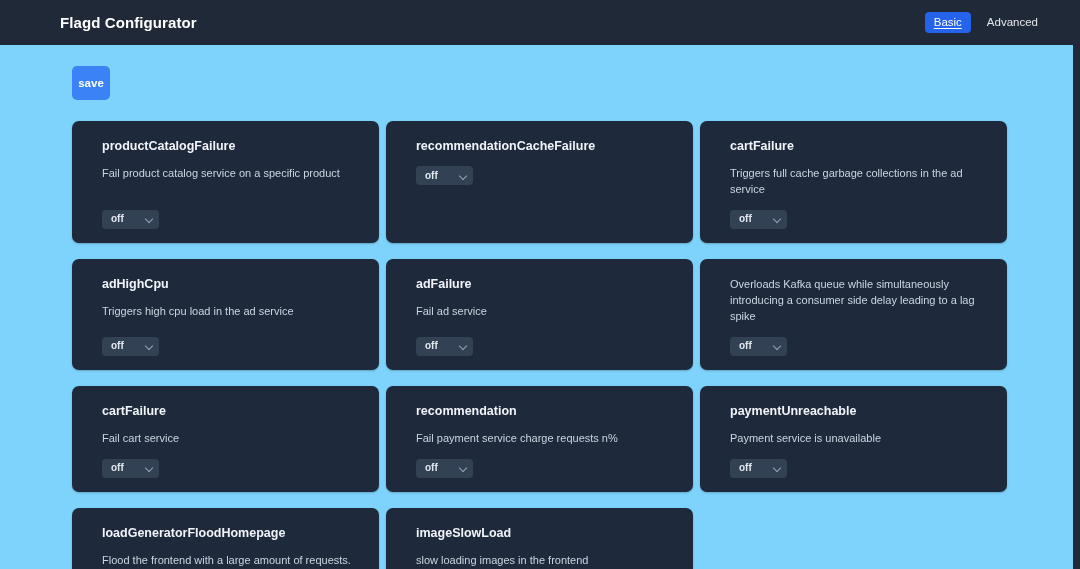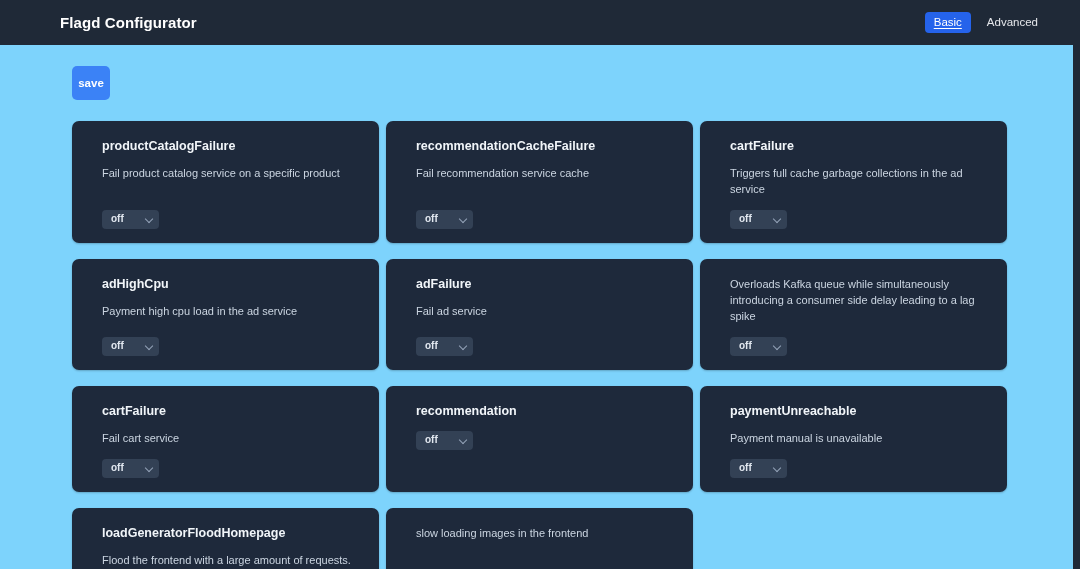--- a/index.html
+++ b/index.html
@@ -218,39 +218,38 @@
           <div class="card-title">productCatalogFailure</div>
           <div class="card-desc">Fail product catalog service on a specific product</div>
           <div class="select-wrap">
             <span class="select-value">off</span>
             <span class="chev"></span>
           </div>
         </div>
 
         <div class="card row-1">
           <div class="card-title">recommendationCacheFailure</div>
-          <div class="card-desc">Fail recommendation service cache</div>
           <div class="select-wrap">
             <span class="select-value">off</span>
             <span class="chev"></span>
           </div>
         </div>
 
         <div class="card row-1">
           <div class="card-title">cartFailure</div>
           <div class="card-desc">Triggers full cache garbage collections in the ad service</div>
           <div class="select-wrap">
             <span class="select-value">off</span>
             <span class="chev"></span>
           </div>
         </div>
 
         <div class="card row-2">
           <div class="card-title">adHighCpu</div>
-          <div class="card-desc">Payment high cpu load in the ad service</div>
+          <div class="card-desc">Triggers high cpu load in the ad service</div>
           <div class="select-wrap">
             <span class="select-value">off</span>
             <span class="chev"></span>
           </div>
         </div>
 
         <div class="card row-2">
           <div class="card-title">adFailure</div>
           <div class="card-desc">Fail ad service</div>
           <div class="select-wrap">
@@ -271,42 +270,44 @@
           <div class="card-title">cartFailure</div>
           <div class="card-desc">Fail cart service</div>
           <div class="select-wrap">
             <span class="select-value">off</span>
             <span class="chev"></span>
           </div>
         </div>
 
         <div class="card row-3">
           <div class="card-title">recommendation</div>
+          <div class="card-desc">Fail payment service charge requests n%</div>
           <div class="select-wrap wide">
             <span class="select-value">off</span>
             <span class="chev"></span>
           </div>
         </div>
 
         <div class="card row-3">
           <div class="card-title">paymentUnreachable</div>
-          <div class="card-desc">Payment manual is unavailable</div>
+          <div class="card-desc">Payment service is unavailable</div>
           <div class="select-wrap">
             <span class="select-value">off</span>
             <span class="chev"></span>
           </div>
         </div>
 
         <div class="card row-4">
           <div class="card-title">loadGeneratorFloodHomepage</div>
           <div class="card-desc">Flood the frontend with a large amount of requests.</div>
 
         </div>
 
         <div class="card row-4">
+          <div class="card-title">imageSlowLoad</div>
           <div class="card-desc">slow loading images in the frontend</div>
 
         </div>
 
       </div>
     </div>
 
     <div class="scrollbar-track"></div>
   </div>
 

